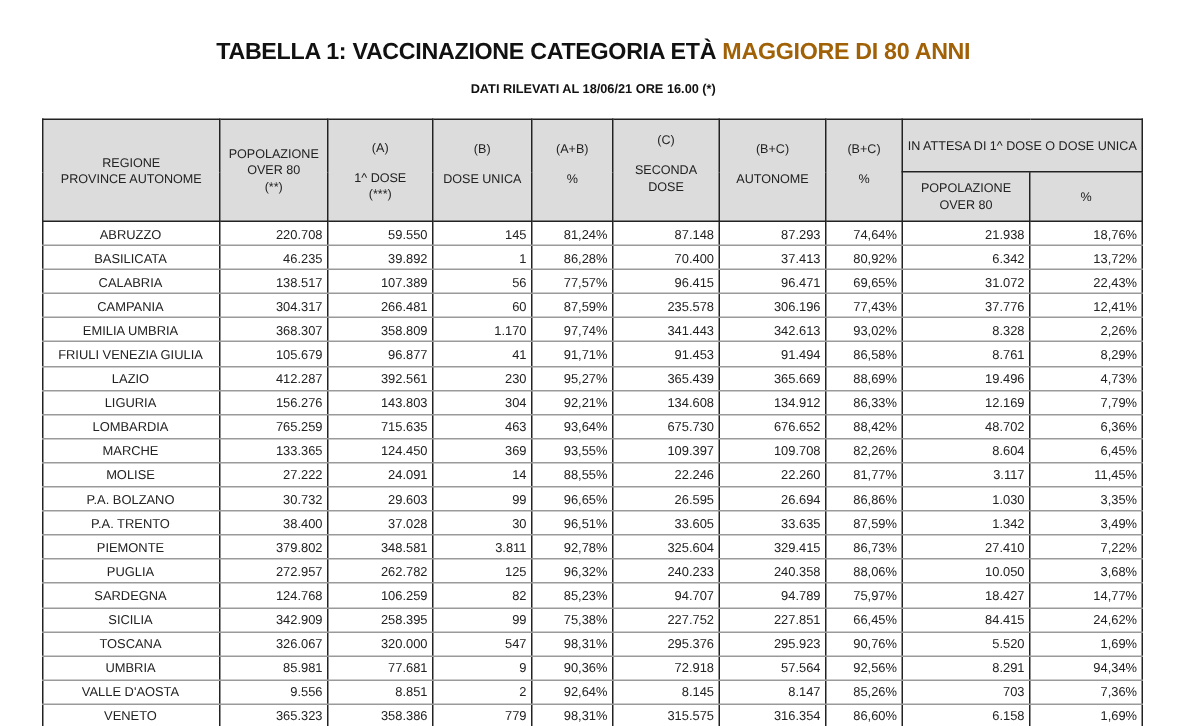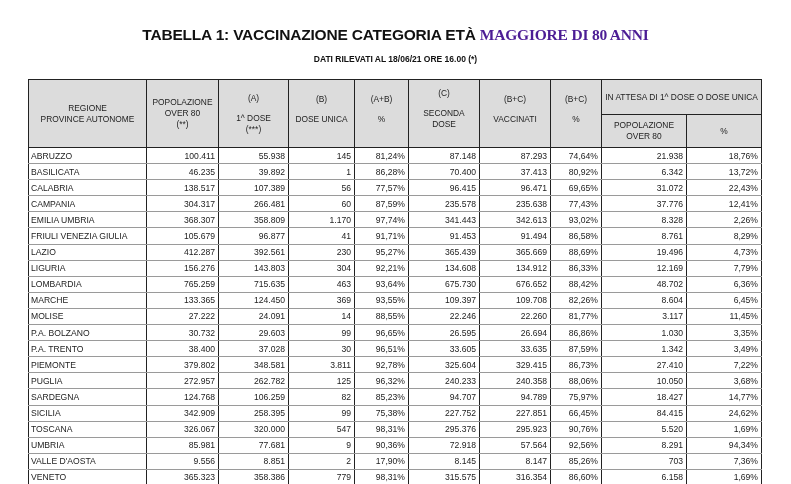--- a/index.html
+++ b/index.html
@@ -1,20 +1,20 @@
 <!DOCTYPE html>
 <html><head>
 <meta charset="utf-8">
 <style>
   html, body { margin: 0; padding: 0; background: #ffffff; }
   body { width: 791px; height: 484px; position: relative; overflow: hidden;
          font-family: "Liberation Sans", "DejaVu Sans", sans-serif; color: #111; }
   .title { position: absolute; top: 26px; left: 0; width: 791px; text-align: center;
            font-weight: bold; font-size: 15.5px; letter-spacing: -0.2px; color: #111; }
-  .title .hl { color: #4c1d95; font-family: Liberation Serif, serif; }
+  .title .hl { color: #a16207; }
   .subtitle { position: absolute; top: 54px; left: 0; width: 791px; text-align: center;
               font-weight: bold; font-size: 8.5px; color: #111; }
   table.main { position: absolute; top: 79px; left: 28px; border-collapse: collapse;
                table-layout: fixed; width: 733px; font-size: 8.6px; }
   table.main col.c1 { width: 118px; }
   table.main col.c2 { width: 72px; }
   table.main col.c3 { width: 70px; }
   table.main col.c4 { width: 66px; }
   table.main col.c5 { width: 54px; }
   table.main col.c6 { width: 71px; }
@@ -24,21 +24,21 @@
   table.main col.c10 { width: 75px; }
   th { background: #dcdcdc; font-weight: normal; border: 1.5px solid #222;
        text-align: center; vertical-align: middle; padding: 0 2px; font-size: 8.4px; line-height: 11px; color: #222; }
   th.top { height: 34px; }
   th.sub { height: 32px; }
   th .small { display: block; }
   th .gap { display: block; height: 9px; }
   td { border-left: 1.5px solid #222; border-right: 1.5px solid #222;
        border-bottom: 1px solid #9a9a9a; height: 15.1px; padding: 0 3px;
        text-align: right; white-space: nowrap; line-height: 14px; color: #222; }
-  td.reg { text-align: left; padding-left: 2px; }
+  td.reg { text-align: center; padding-left: 2px; }
   tr.lastdata td { border-bottom: 2px solid #222; }
 </style>
 </head>
 <body>
 
 <div class="title"><span>TABELLA 1: VACCINAZIONE CATEGORIA ETÀ </span><span class="hl">MAGGIORE DI 80 ANNI</span></div>
 <div class="subtitle">DATI RILEVATI AL 18/06/21 ORE 16.00  (*)</div>
 
 <table class="main">
   <colgroup>
@@ -84,21 +84,21 @@
       </th>
       <th rowspan="2">
         <span class="small">(C)</span>
         <span class="gap"></span>
         <span class="small">SECONDA DOSE</span>
         <span class="gap"></span>
       </th>
       <th rowspan="2">
         <span class="small">(B+C)</span>
         <span class="gap"></span>
-        <span class="small">VACCINATI</span>
+        <span class="small">AUTONOME</span>
         <span class="gap"></span>
       </th>
       <th rowspan="2">
         <span class="small">(B+C)</span>
         <span class="gap"></span>
         <span class="small">%</span>
         <span class="gap"></span>
       </th>
       <th colspan="2" class="top">IN ATTESA DI 1^ DOSE O DOSE UNICA</th>
     </tr>
@@ -106,22 +106,22 @@
       <th class="sub">
         <span class="small">POPOLAZIONE</span>
         <span class="small">OVER 80</span>
       </th>
       <th class="sub">%</th>
     </tr>
   </thead>
   <tbody id="tbody">
       <tr>
         <td class="reg">ABRUZZO</td>
-        <td>100.411</td>
-        <td>55.938</td>
+        <td>220.708</td>
+        <td>59.550</td>
         <td>145</td>
         <td>81,24%</td>
         <td>87.148</td>
         <td>87.293</td>
         <td>74,64%</td>
         <td>21.938</td>
         <td>18,76%</td>
       </tr>
       <tr>
         <td class="reg">BASILICATA</td>
@@ -147,21 +147,21 @@
         <td>31.072</td>
         <td>22,43%</td>
       </tr>
       <tr>
         <td class="reg">CAMPANIA</td>
         <td>304.317</td>
         <td>266.481</td>
         <td>60</td>
         <td>87,59%</td>
         <td>235.578</td>
-        <td>235.638</td>
+        <td>306.196</td>
         <td>77,43%</td>
         <td>37.776</td>
         <td>12,41%</td>
       </tr>
       <tr>
         <td class="reg">EMILIA UMBRIA</td>
         <td>368.307</td>
         <td>358.809</td>
         <td>1.170</td>
         <td>97,74%</td>
@@ -337,21 +337,21 @@
         <td>57.564</td>
         <td>92,56%</td>
         <td>8.291</td>
         <td>94,34%</td>
       </tr>
       <tr>
         <td class="reg">VALLE D'AOSTA</td>
         <td>9.556</td>
         <td>8.851</td>
         <td>2</td>
-        <td>17,90%</td>
+        <td>92,64%</td>
         <td>8.145</td>
         <td>8.147</td>
         <td>85,26%</td>
         <td>703</td>
         <td>7,36%</td>
       </tr>
       <tr class="lastdata">
         <td class="reg">VENETO</td>
         <td>365.323</td>
         <td>358.386</td>

